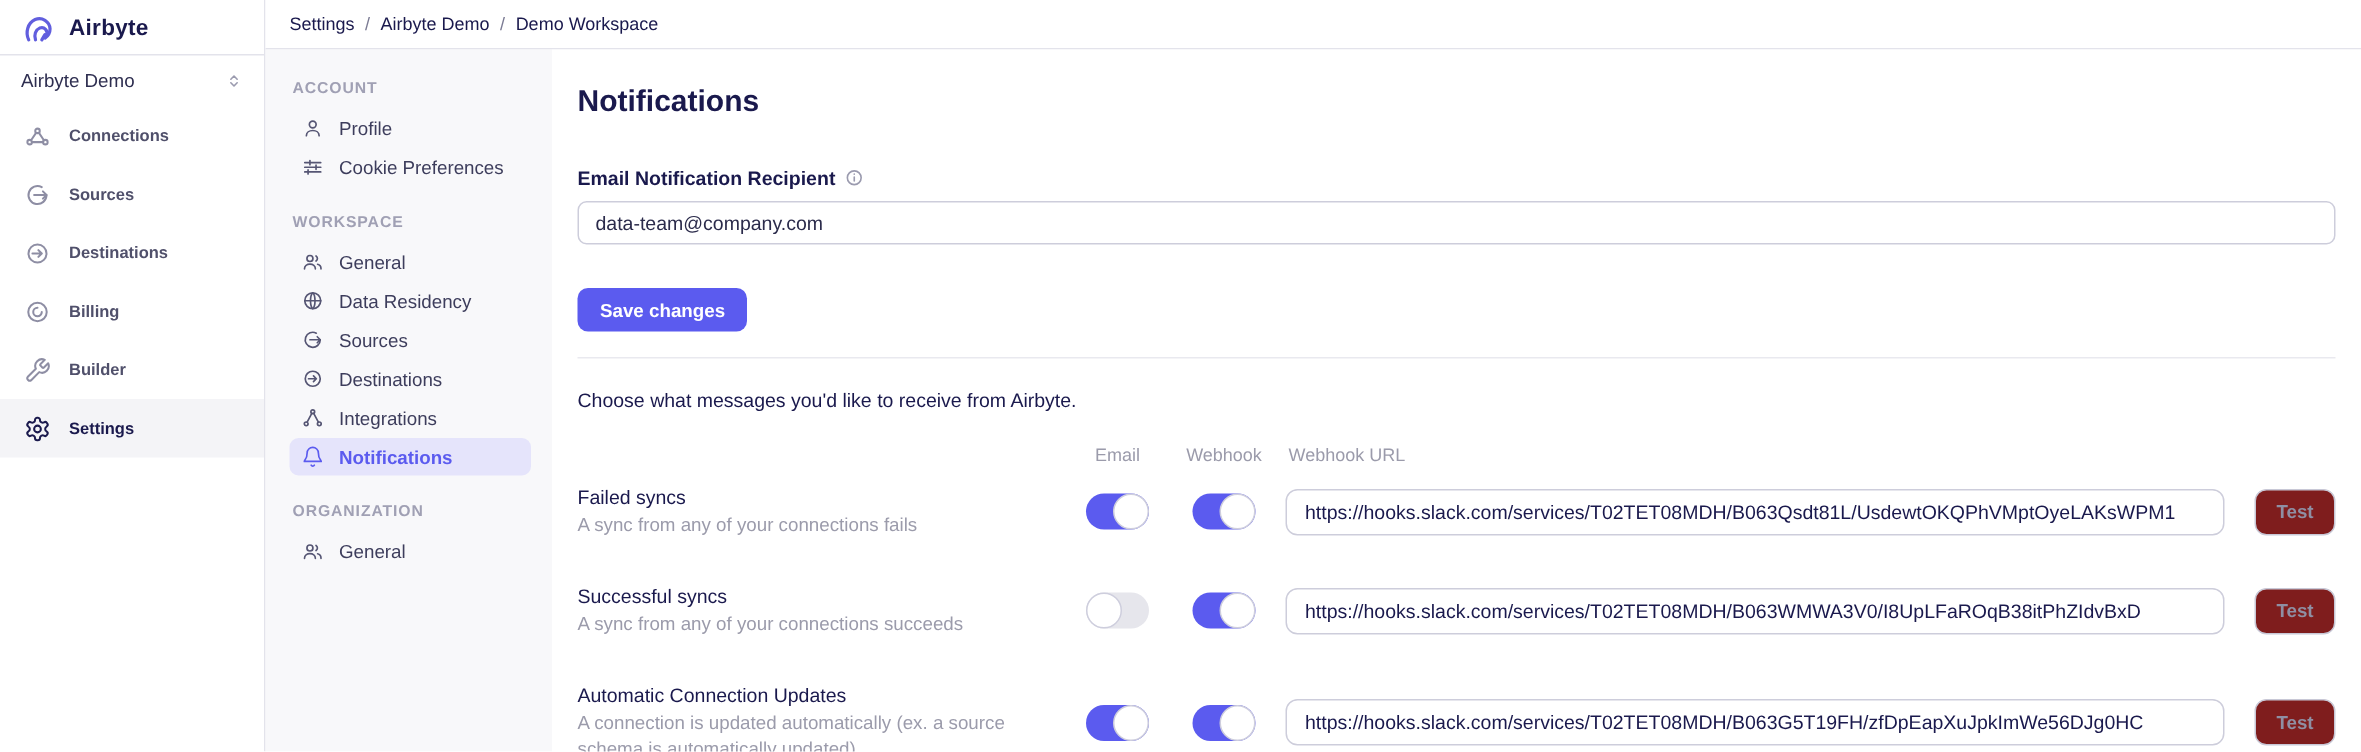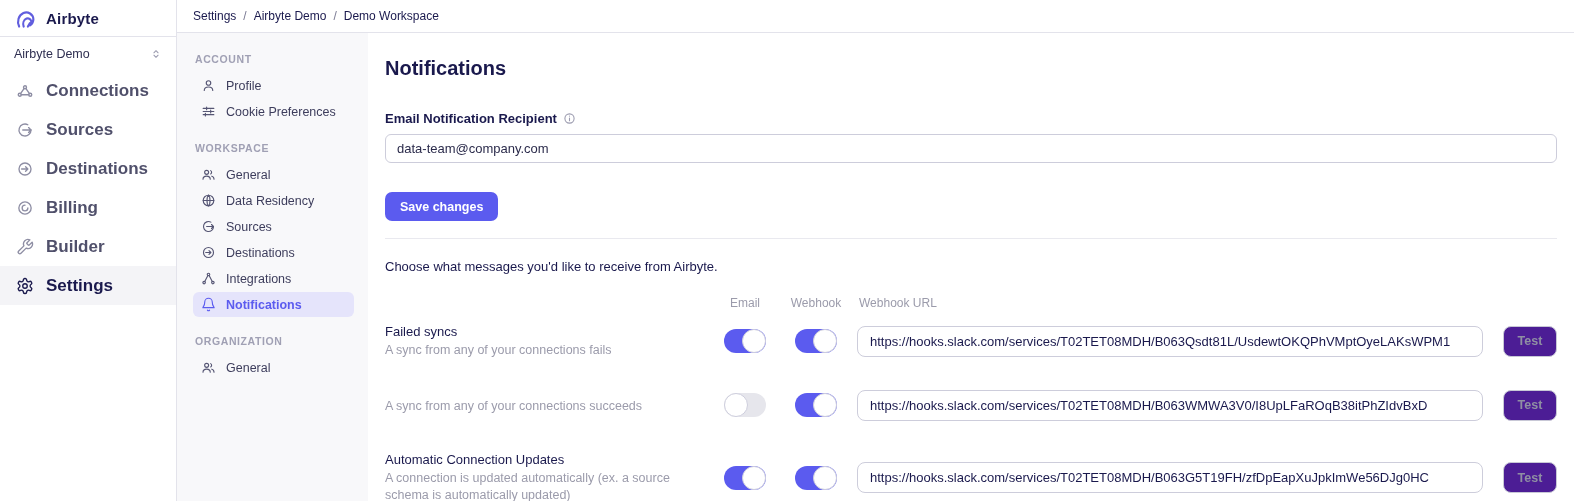--- a/index.html
+++ b/index.html
@@ -10,21 +10,21 @@
   
   .sidebar { width:177px; min-width:177px; border-right:1px solid #E3E3EB; display:flex; flex-direction:column; background:#fff; }
   .logo-row { height:37px; display:flex; align-items:center; gap:8px; padding:0 14px; border-bottom:1px solid #E3E3EB; }
   .logo-mark { width:24px; height:24px; }
   .logo-word { font-size:15px; font-weight:700; color:#1A194D; letter-spacing:.2px; }
   .ws-selector { height:34px; display:flex; align-items:center; justify-content:space-between; padding:0 14px; cursor:pointer; }
   .ws-selector span { font-size:12.5px; color:#2E2E50; }
   .nav { display:flex; flex-direction:column; }
   .nav-item { height:39px; display:flex; align-items:center; gap:12px; padding:0 16px; cursor:pointer; }
   .nav-item .icn { width:18px; height:18px; color:#8E8EA4; flex:none; }
-  .nav-item .lbl { font-size:17px; font-weight:600; color:#50506B; }
+  .nav-item .lbl { font-size:11px; font-weight:600; color:#50506B; }
   .nav-item.active { background:#F4F4F7; }
   .nav-item.active .lbl { color:#1A194D; font-weight:700; }
   .nav-item.active .icn { color:#1A194D; }
 
   
   .right { flex:1; display:flex; flex-direction:column; min-width:0; }
   .topbar { height:33px; border-bottom:1px solid #E3E3EB; display:flex; align-items:center; padding:0 16px; background:#fff; }
   .crumbs { font-size:12px; color:#1A194D; display:flex; gap:7px; align-items:center; }
   .crumb { cursor:pointer; }
   .crumb-sep { color:#7A7A93; }
@@ -66,21 +66,21 @@
   .row-desc { font-size:12.5px; color:#9B9BAB; margin-top:3px; line-height:1.35; max-width:330px; }
   .tgl-cell { display:flex; justify-content:center; }
   .toggle { width:42px; height:24px; border-radius:12px; position:relative; cursor:pointer; background:#E6E6EC; flex:none; }
   .toggle.on { background:#5B5BEF; }
   .toggle .knob { position:absolute; top:0; width:24px; height:24px; border-radius:50%; background:#fff;
     border:1px solid #CECEDD; }
   .toggle.on .knob { right:0; }
   .toggle.off .knob { left:0; }
   .url-input { width:100%; height:31px; border:1px solid #CDCDDB; border-radius:8px; padding:0 12px;
     font-size:13px; color:#1A194D; font-family:"Liberation Sans", sans-serif; outline:none; background:#fff; }
-  .test-btn { height:31px; width:54px; margin-left:12px; background:#4c1d95; border:1px solid #C8C8D6; border-radius:8px;
+  .test-btn { height:31px; width:54px; margin-left:12px; background:#7f1d1d; border:1px solid #C8C8D6; border-radius:8px;
     font-size:12.5px; font-weight:600; color:#8F8FA3; cursor:pointer; font-family:"Liberation Sans", sans-serif; }
   svg { display:block; }
 </style>
 </head>
 <body>
 
 <div class="app">
 
   <div class="sidebar">
     <div class="logo-row">
@@ -320,20 +320,21 @@
                 <div class="toggle on">
                   <div class="knob"></div>
                 </div>
               </div>
             <div><input class="url-input" type="text" value="https://hooks.slack.com/services/T02TET08MDH/B063Qsdt81L/UsdewtOKQPhVMptOyeLAKsWPM1" style=""></div>
             <div><button class="test-btn">Test</button></div>
           </div>
 
           <div class="trow nrow">
             <div>
+              <div class="row-title">Successful syncs</div>
               <div class="row-desc">A sync from any of your connections succeeds</div>
             </div>
             <div class="tgl-cell">
                 <div class="toggle off">
                   <div class="knob"></div>
                 </div>
               </div>
             <div class="tgl-cell">
                 <div class="toggle on">
                   <div class="knob"></div>

